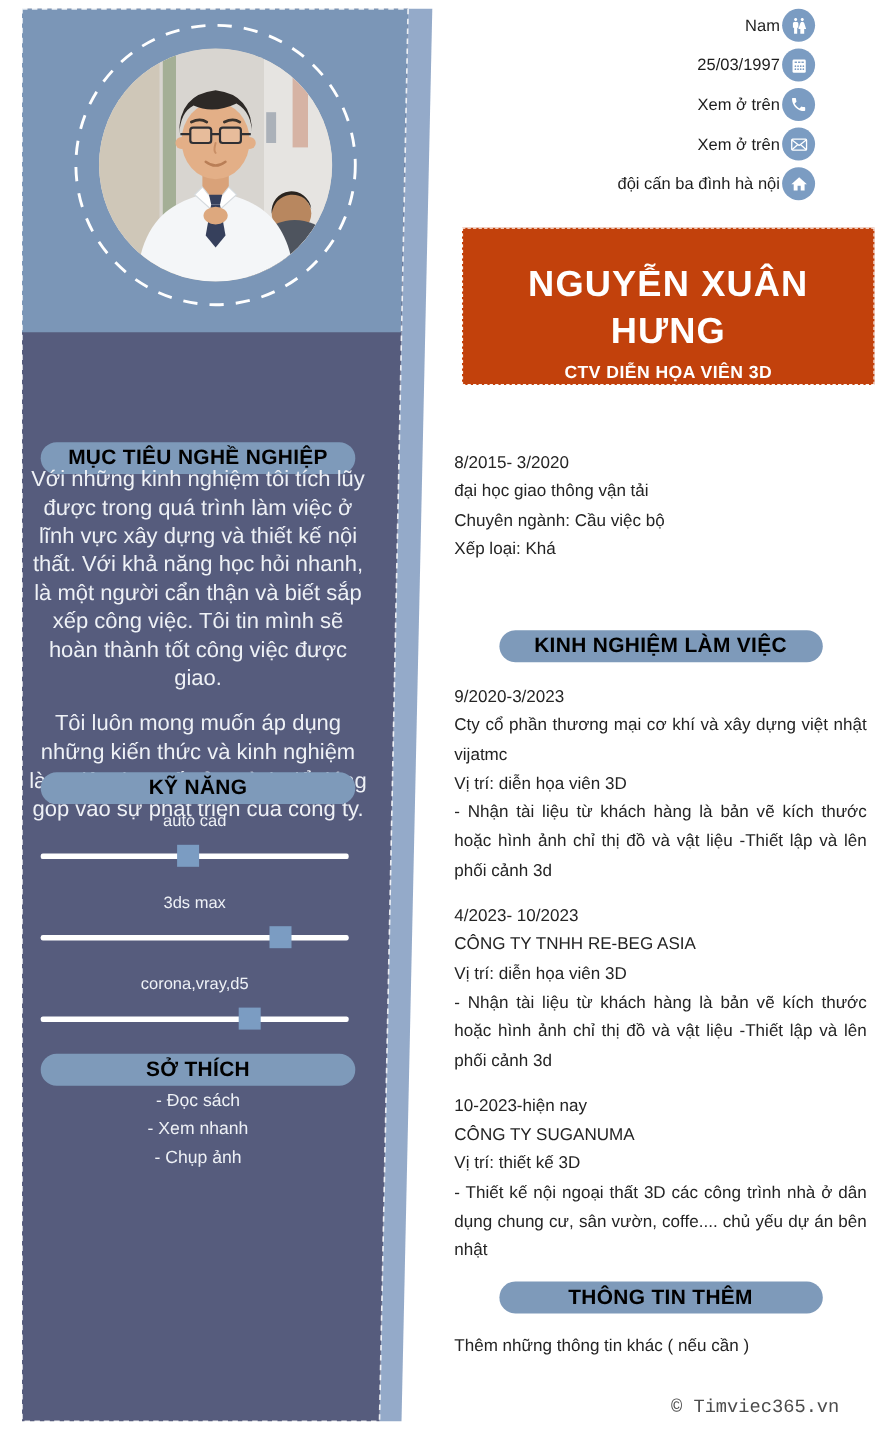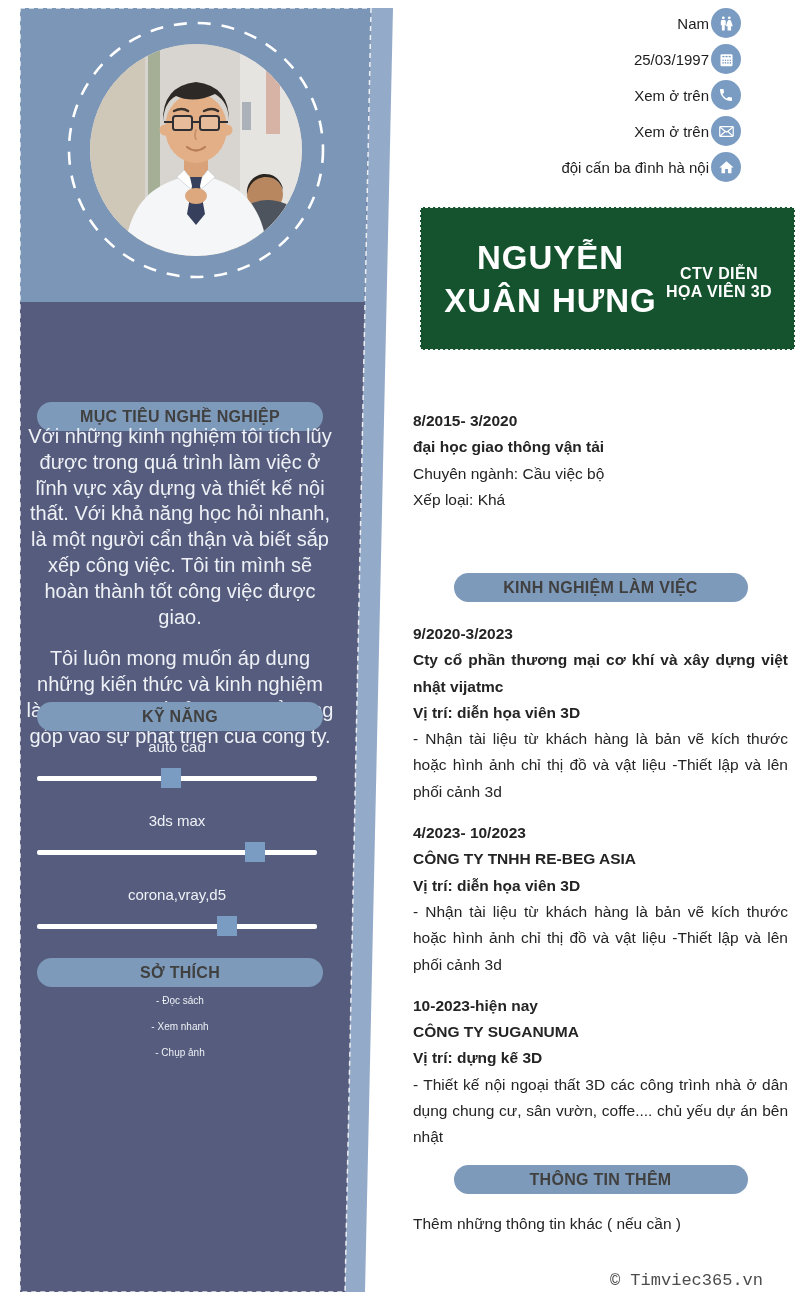--- a/index.html
+++ b/index.html
@@ -6,57 +6,57 @@
   html,body{width:800px;height:1300px}
   body{position:relative;overflow:hidden;background:#fff;
        font-family:"Liberation Sans","DejaVu Sans",sans-serif;color:#232323}
   #bg-svg{position:absolute;left:0;top:0}
 
   
   .photo-wrap{position:absolute;left:90px;top:44px;width:212px;height:212px;border-radius:50%;
               overflow:hidden;background:#d8d5d0}
   .photo-wrap svg{display:block}
 
-  .pill{background:#7e9aba;color:#404040;font-weight:bold;text-align:center;
-        border-radius:15px;height:29px;line-height:29px;font-size:16px;letter-spacing:.3px;
+  .pill{background:#7e9aba;color:#000000;font-weight:bold;text-align:center;
+        border-radius:15px;height:29px;line-height:29px;font-size:19px;letter-spacing:.3px;
         white-space:nowrap}
   .side-pill{position:absolute;left:37px;width:286px}
 
   .objective-text{position:absolute;left:24px;top:424px;width:312px;text-align:center;
                   color:#eef1f6;font-size:20px;line-height:25.8px}
   .objective-text p+p{margin-top:16px}
 
   .skills{position:absolute;left:37px;top:738px;width:280px}
   .skill-label{color:#eef1f6;font-size:15px;text-align:center;margin-bottom:12px;height:18px}
   .skill-slider{position:relative;height:20px;margin-bottom:24px}
   .skill-track{position:absolute;left:0;right:0;top:7.5px;height:5px;background:#fff;border-radius:2px}
   .thumb{position:absolute;top:0;width:20px;height:20px;background:#7b9cc2}
 
   .hobbies{position:absolute;left:24px;top:988px;width:312px;text-align:center;
-           color:#eef1f6;font-size:10px;line-height:26px}
+           color:#eef1f6;font-size:16px;line-height:26px}
 
   
   .info-list{position:absolute;left:413px;top:5px;width:328px}
   .info-row{display:flex;justify-content:flex-end;align-items:center;gap:2px;height:36px}
   .info-label{font-size:15px;color:#1d1d1d}
   .icon-circle{width:30px;height:30px;border-radius:50%;background:#7b9cc2;
                display:flex;align-items:center;justify-content:center;flex:0 0 30px}
   .icon-circle svg{display:block}
 
   .name-block{position:absolute;left:420px;top:207px;width:375px;height:143px;
-              background:#14532d;border:1.5px dashed rgba(255,255,255,.95);
-              display:flex;flex-direction:row;align-items:center;justify-content:flex-end;
+              background:#c2410c;border:1.5px dashed rgba(255,255,255,.95);
+              display:flex;flex-direction:column;align-items:center;justify-content:flex-end;
               text-align:center;color:#fff;padding:0 18px}
   .name-block .name{font-size:33px;font-weight:bold;line-height:43px;letter-spacing:1px}
   .name-block .job-title{font-size:16px;font-weight:bold;margin-top:9px;letter-spacing:.4px}
 
   .section{position:absolute;left:413px;width:375px}
   .main-pill{width:294px;margin:0 auto}
   .section-body{margin-top:16px;font-size:15.5px;line-height:26.3px;color:#242424}
-  .b{font-weight:bold}
+  .b{font-weight:normal}
   .just{text-align:justify}
   .exp-entry{margin-bottom:15px}
 
   .footer{position:absolute;right:37px;top:1271px;font-family:"Liberation Mono","DejaVu Sans Mono",monospace;
           font-size:17px;color:#4c4c4c}
 </style>
 </head>
 <body>
 
 <svg id="bg-svg" width="800" height="1300" viewBox="0 0 800 1300">
@@ -227,21 +227,21 @@
     </div>
     <div class="exp-entry">
       <div class="b">4/2023- 10/2023</div>
       <div class="b just">CÔNG TY TNHH RE-BEG ASIA</div>
       <div class="b">Vị trí: diễn họa viên 3D</div>
       <div class="just">- Nhận tài liệu từ khách hàng là bản vẽ kích thước hoặc hình ảnh chỉ thị đồ và vật liệu  -Thiết lập và lên phối cảnh 3d</div>
     </div>
     <div class="exp-entry">
       <div class="b">10-2023-hiện nay</div>
       <div class="b just">CÔNG TY SUGANUMA</div>
-      <div class="b">Vị trí: dựng kế 3D</div>
+      <div class="b">Vị trí: thiết kế 3D</div>
       <div class="just">- Thiết kế nội ngoại thất  3D các công trình nhà ở dân dụng chung cư, sân vườn, coffe.... chủ yếu dự án bên nhật</div>
     </div>
   </div>
 </div>
 
 <div class="section" style="top:1165px">
   <div class="pill main-pill">THÔNG TIN THÊM</div>
   <div class="section-body" style="margin-top:17px">
     <div>Thêm những thông tin khác ( nếu cần )</div>
   </div>

